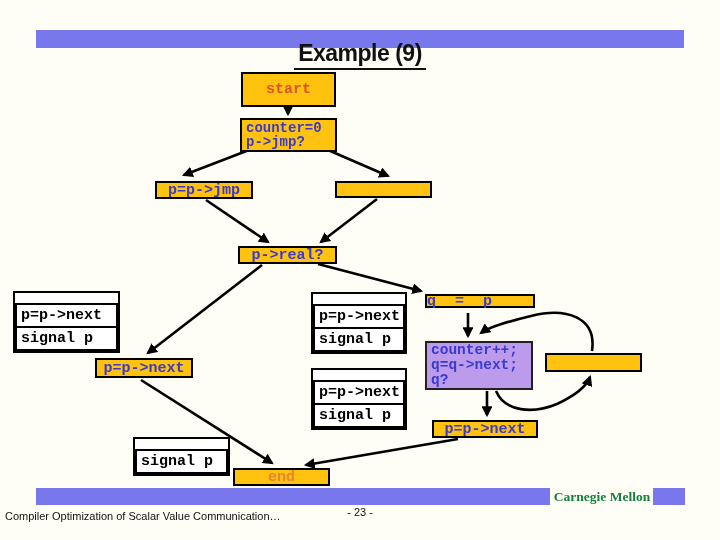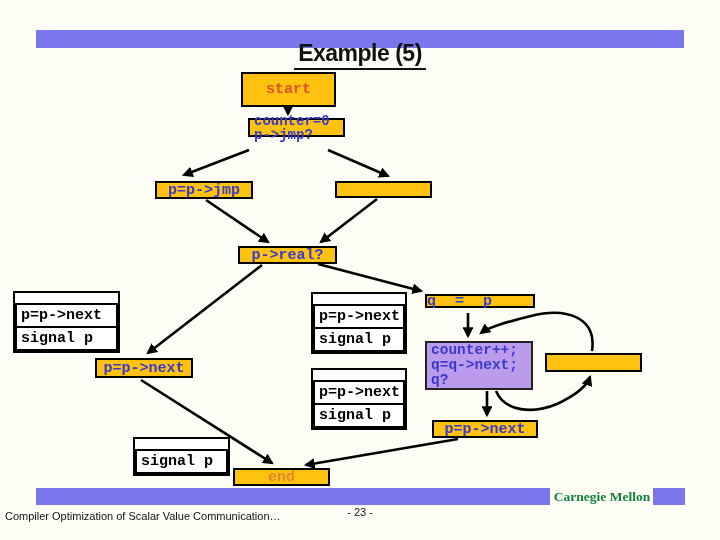--- a/index.html
+++ b/index.html
@@ -36,21 +36,21 @@
   .qspace{letter-spacing:5px;}
 </style>
 </head>
 <body>
 
 <div id="slide">
 
   <div class="bar" style="left:36px;top:30px;width:648px;height:18px;"></div>
 
   <div id="title">
-    <span>Example (5)</span>
+    <span>Example (9)</span>
   </div>
 
   <svg id="arrows" width="720" height="540" viewBox="0 0 720 540">
     <defs>
       <marker id="ah" viewBox="0 0 10 10" refX="8" refY="5" markerWidth="4.2" markerHeight="4.2" orient="auto">
         <path d="M0,0 L10,5 L0,10 z" fill="#000"></path>
       </marker>
     </defs>
     <g stroke="#000" stroke-width="2.6" fill="none">
       <path d="M288,93 L288,114" marker-end="url(#ah)"></path>
@@ -66,21 +66,21 @@
       <path d="M487,391 L487,415" marker-end="url(#ah)"></path>
       <path d="M141,380 L272,463" marker-end="url(#ah)"></path>
       <path d="M458,439 L306,465" marker-end="url(#ah)"></path>
     </g>
   </svg>
 
   <div class="node redtext" style="left:241px;top:72px;width:95px;height:35px;">
     <span>start</span>
   </div>
 
-  <div class="node multi" style="left:248px;top:118px;width:97px;height:19px;">
+  <div class="node multi" style="left:240px;top:118px;width:97px;height:34px;">
     <span>counter=0</span>
     <span>p-&gt;jmp?</span>
   </div>
 
   <div class="node" style="left:155px;top:181px;width:98px;height:18px;">
     <span>p=p-&gt;jmp</span>
   </div>
 
   <div class="node" style="left:335px;top:181px;width:97px;height:17px;"></div>
 

